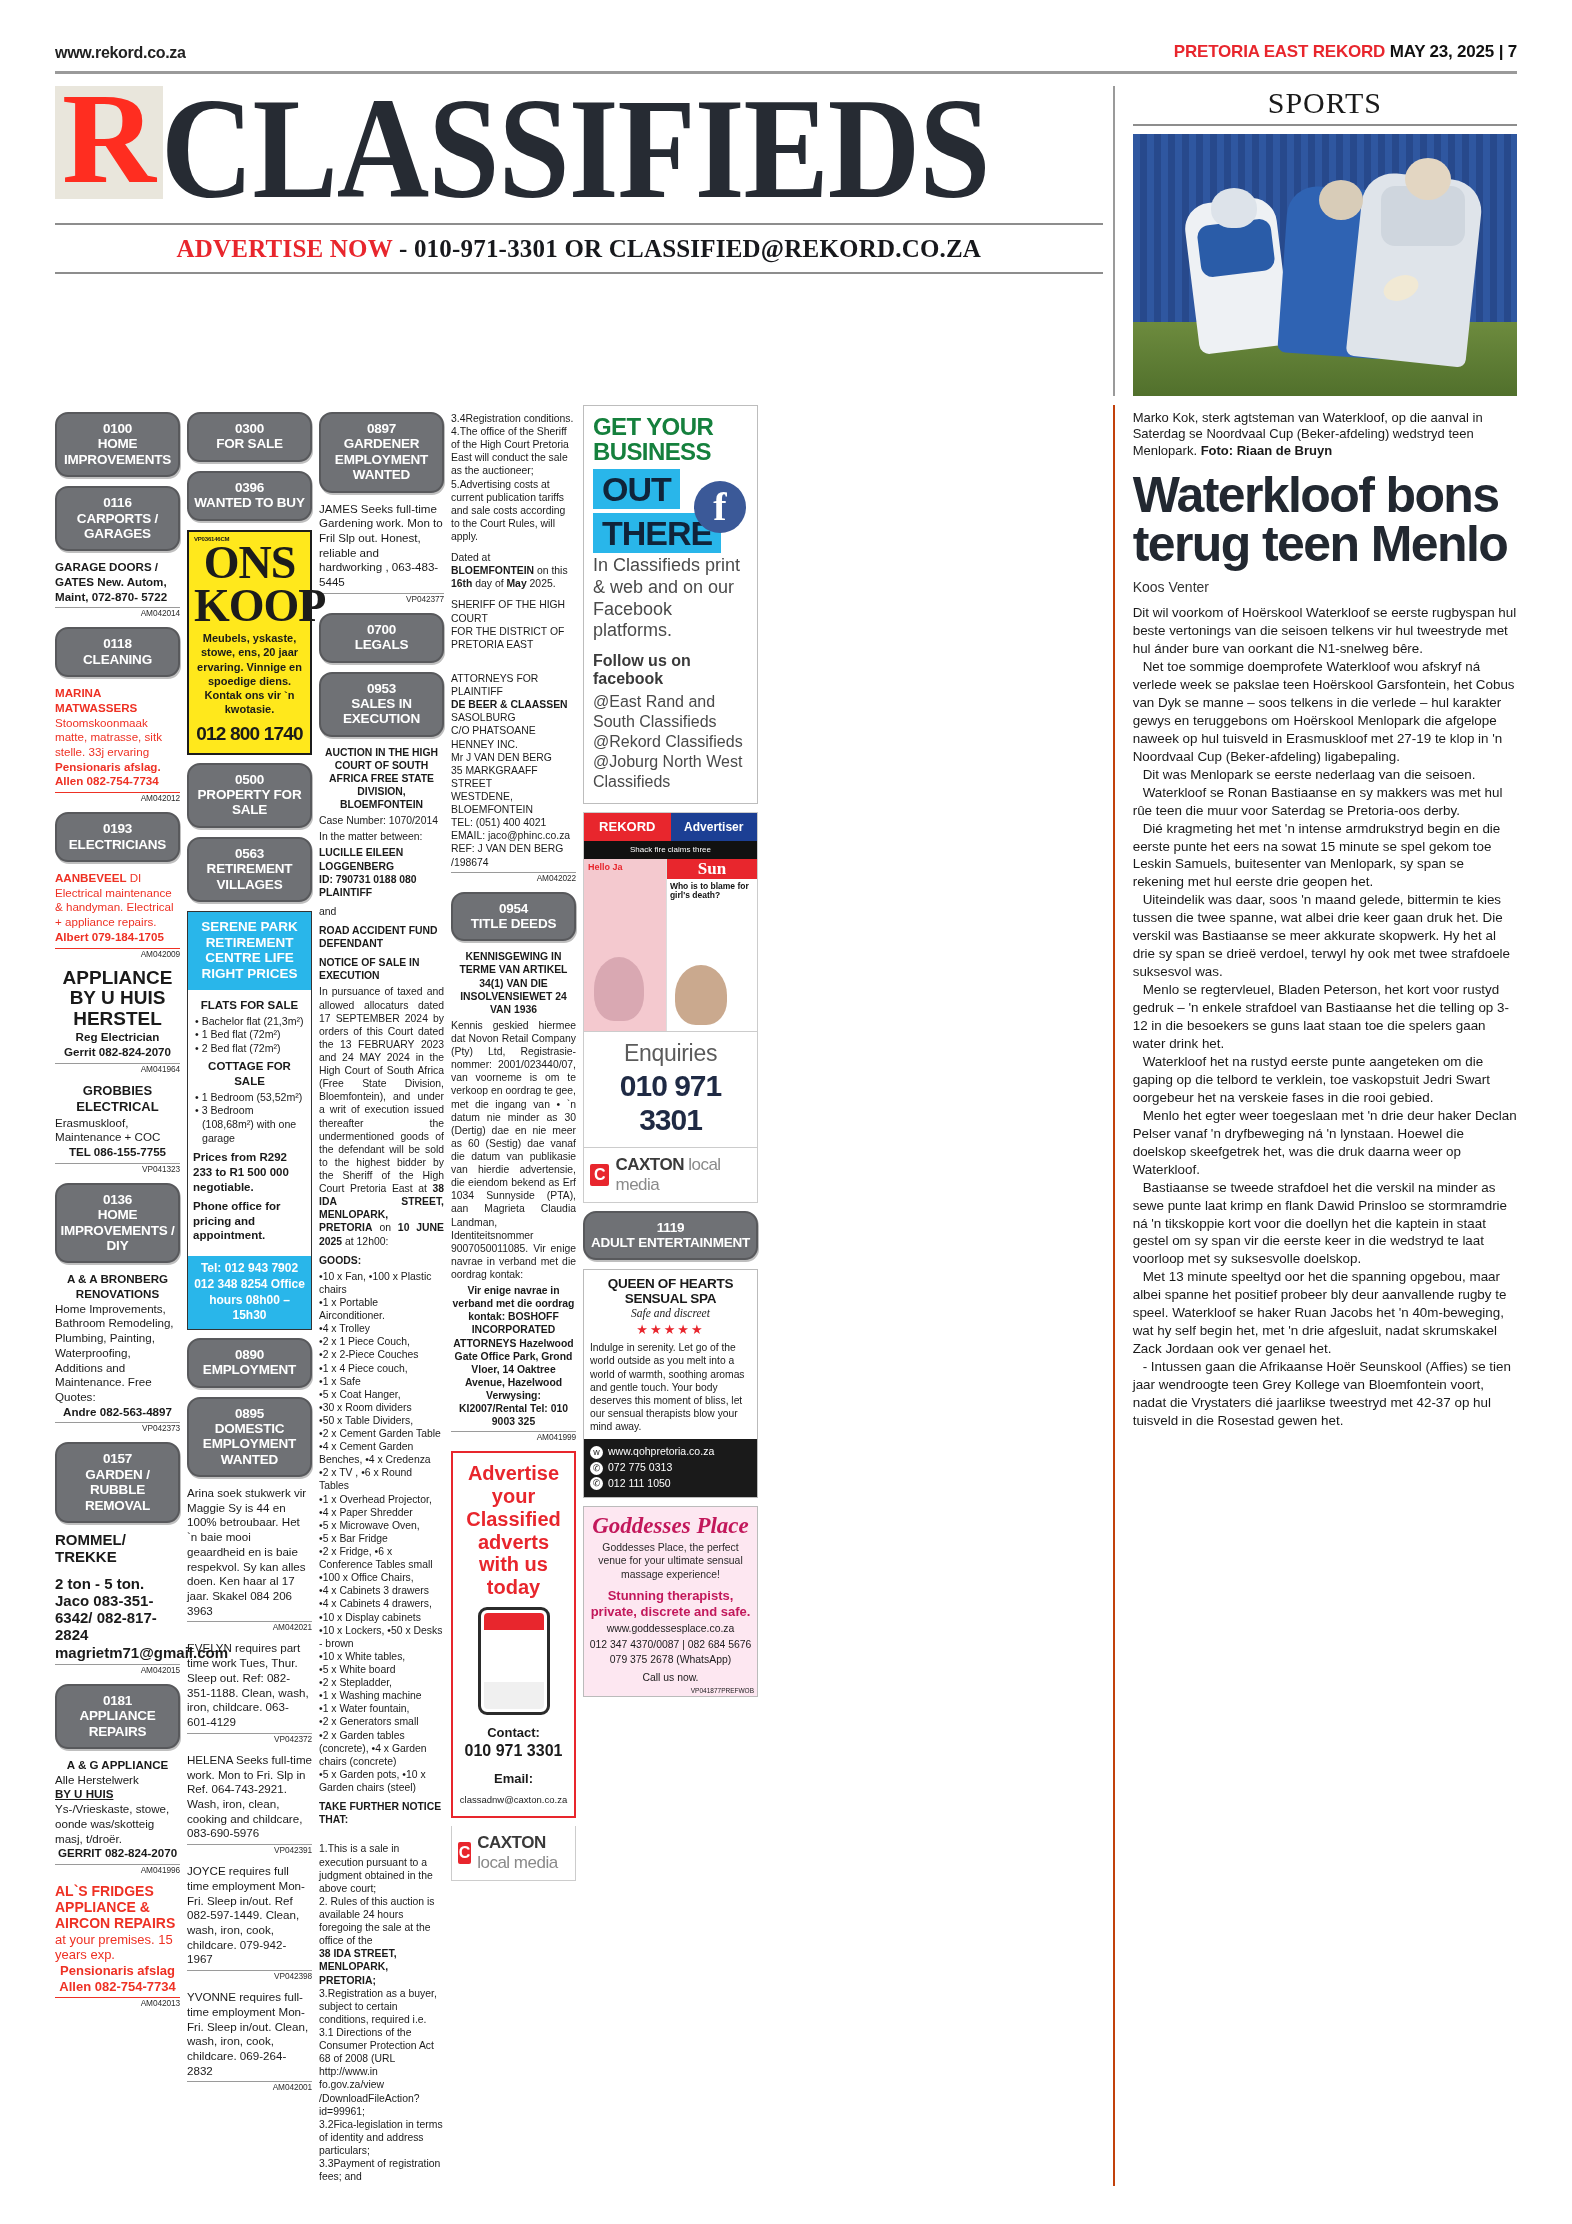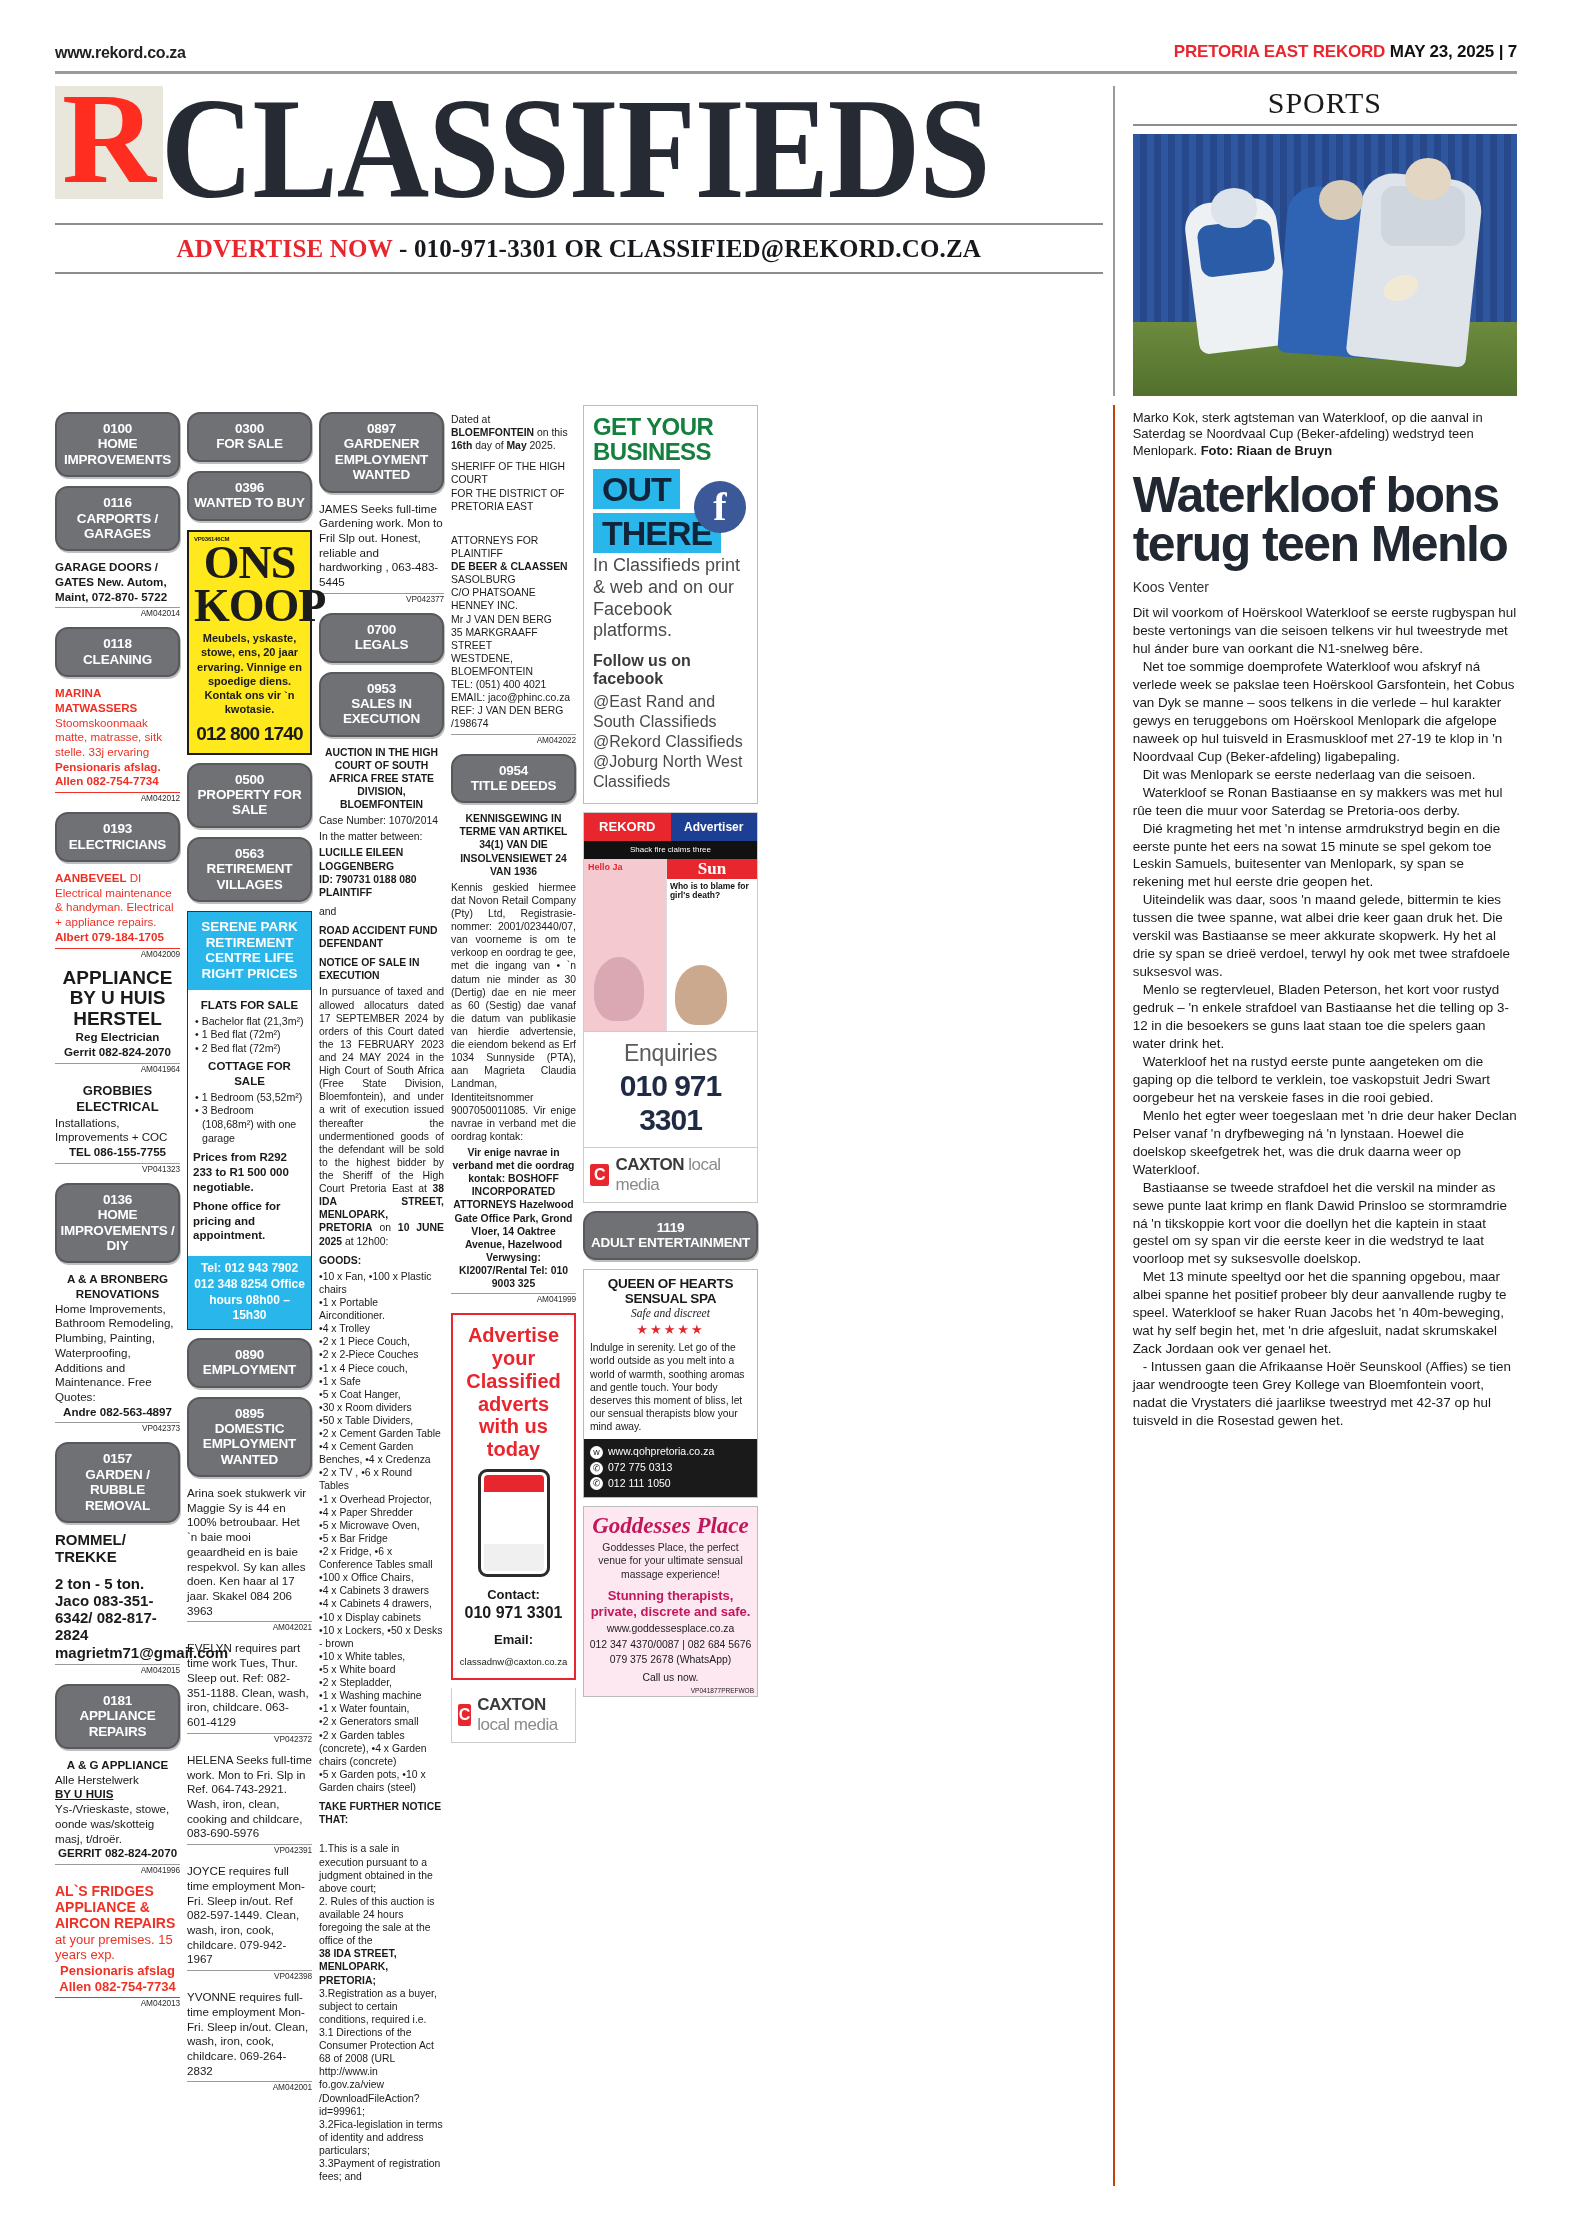--- a/index.html
+++ b/index.html
@@ -301,21 +301,21 @@
 
         <div class="ad ctr">
           <div style="font-size:19px;font-weight:700;line-height:1.1">APPLIANCE BY U HUIS HERSTEL</div>
           <b>Reg Electrician</b><br>
           <b>Gerrit 082-824-2070</b>
         </div>
         <div class="adcode">AM041964</div>
 
         <div class="ad ctr">
           <b style="font-size:13px">GROBBIES ELECTRICAL</b>
-          <div style="text-align:left">Installations, Improvements + COC</div>
+          <div style="text-align:left">Erasmuskloof, Maintenance + COC</div>
           <b>TEL 086-155-7755</b>
         </div>
         <div class="adcode">VP041323</div>
 
         <div class="cat">
           <span class="num">0136</span>
           <span>HOME IMPROVEMENTS / DIY</span>
         </div>
         <div class="ad">
           <div style="text-align:center"><b>A &amp; A BRONBERG RENOVATIONS</b></div>
@@ -495,20 +495,23 @@
 2. Rules of this auction is available 24 hours foregoing the sale at the office of the</span>
           <b>38 IDA STREET, MENLOPARK, PRETORIA;</b>
           <span>3.Registration as a buyer, subject to certain conditions, required i.e.
 3.1 Directions of the Consumer Protection Act 68 of 2008 (URL http://www.in fo.gov.za/view /DownloadFileAction?id=99961;
 3.2Fica-legislation in terms of identity and address particulars;
 3.3Payment of registration fees; and</span>
         </div>
       </div>
 
       <div class="col">
+        <div class="legal" style="white-space:pre-line;margin-top:7px">3.4Registration conditions.
+4.The office of the Sheriff of the High Court Pretoria East will conduct the sale as the auctioneer;
+5.Advertising costs at current publication tariffs and sale costs according to the Court Rules, will apply.</div>
         <div class="legal" style="margin-top:8px">
           <span>Dated at </span><b>BLOEMFONTEIN</b><span> on this </span><b>16th</b><span> day of </span><b>May</b><span> 2025.</span>
         </div>
         <div class="legal" style="white-space:pre-line;margin-top:8px">SHERIFF OF THE HIGH COURT
 FOR THE DISTRICT OF PRETORIA EAST</div>
         <div class="legal" style="margin-top:8px;white-space:pre-line">
           <span>ATTORNEYS FOR PLAINTIFF</span><br><b>DE BEER &amp; CLAASSEN</b><br><span>SASOLBURG
 C/O PHATSOANE HENNEY INC.
 Mr J VAN DEN BERG
 35 MARKGRAAFF STREET

